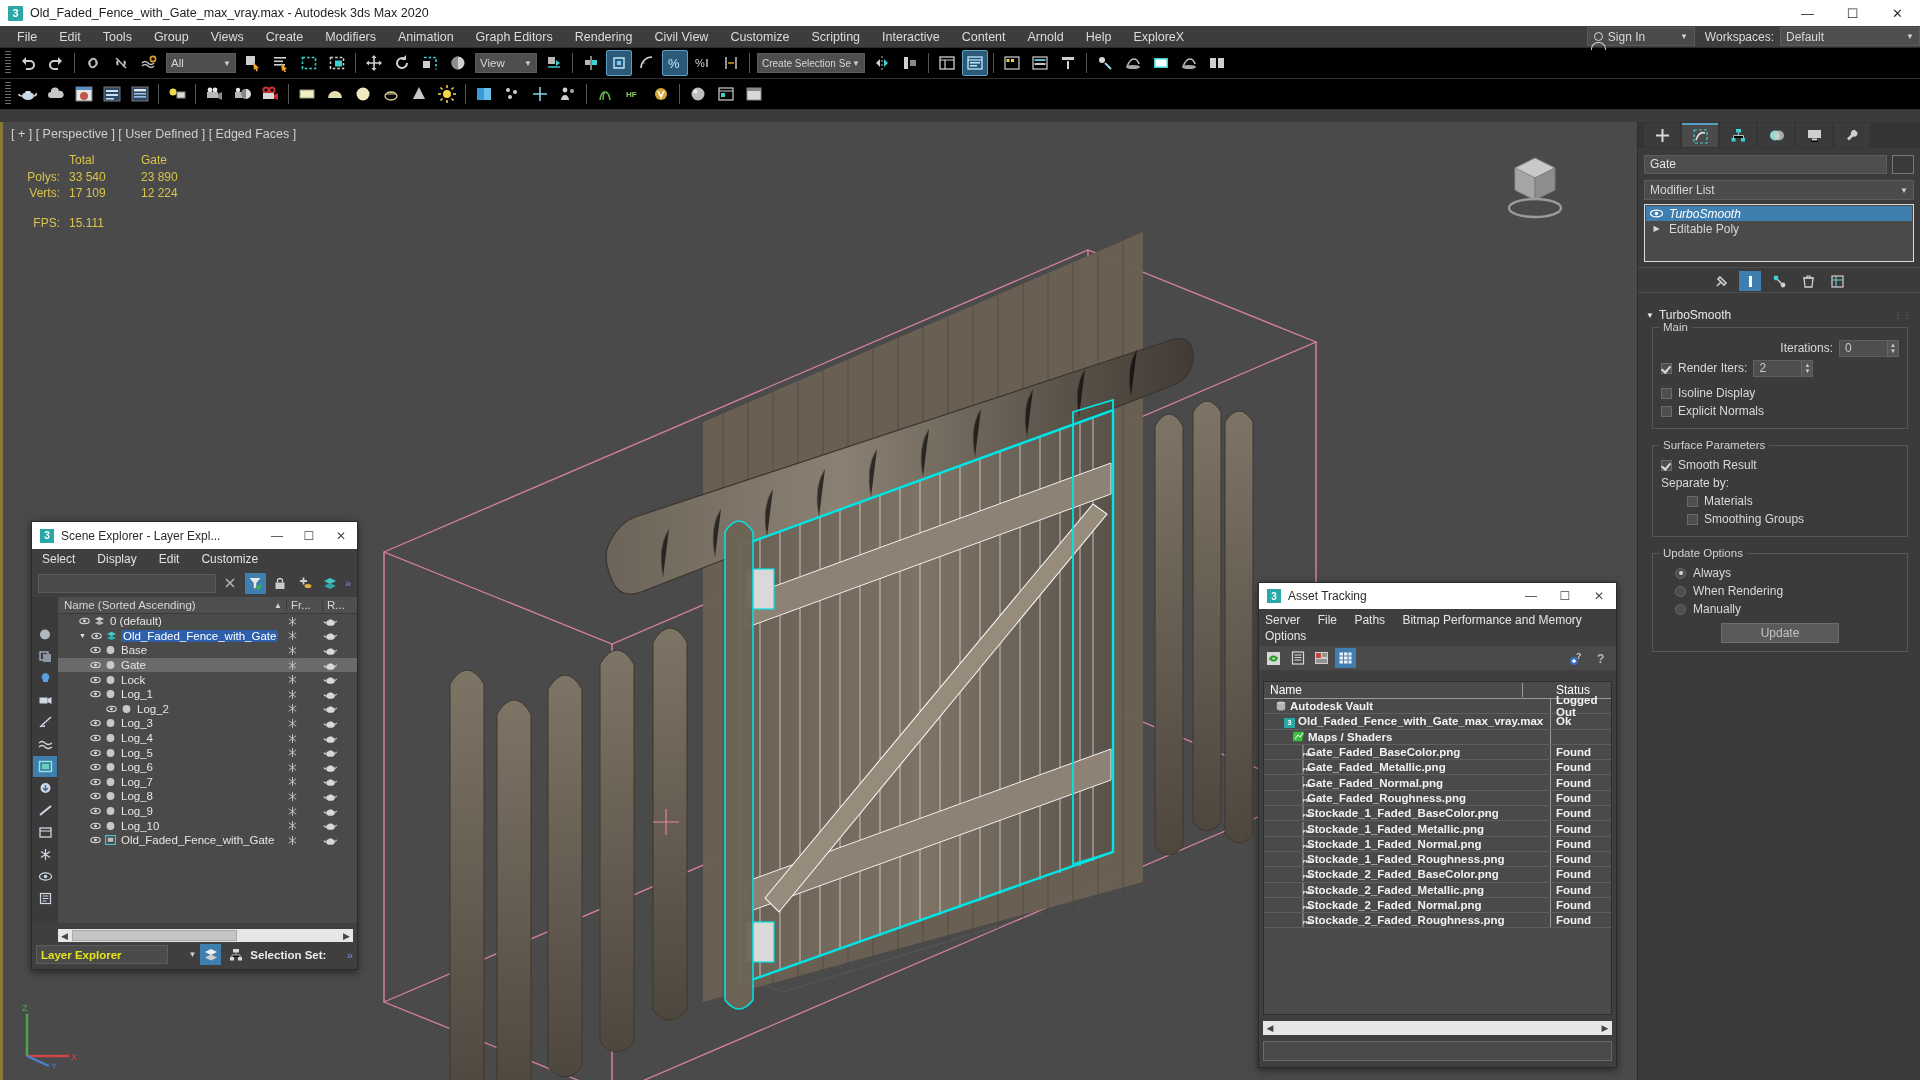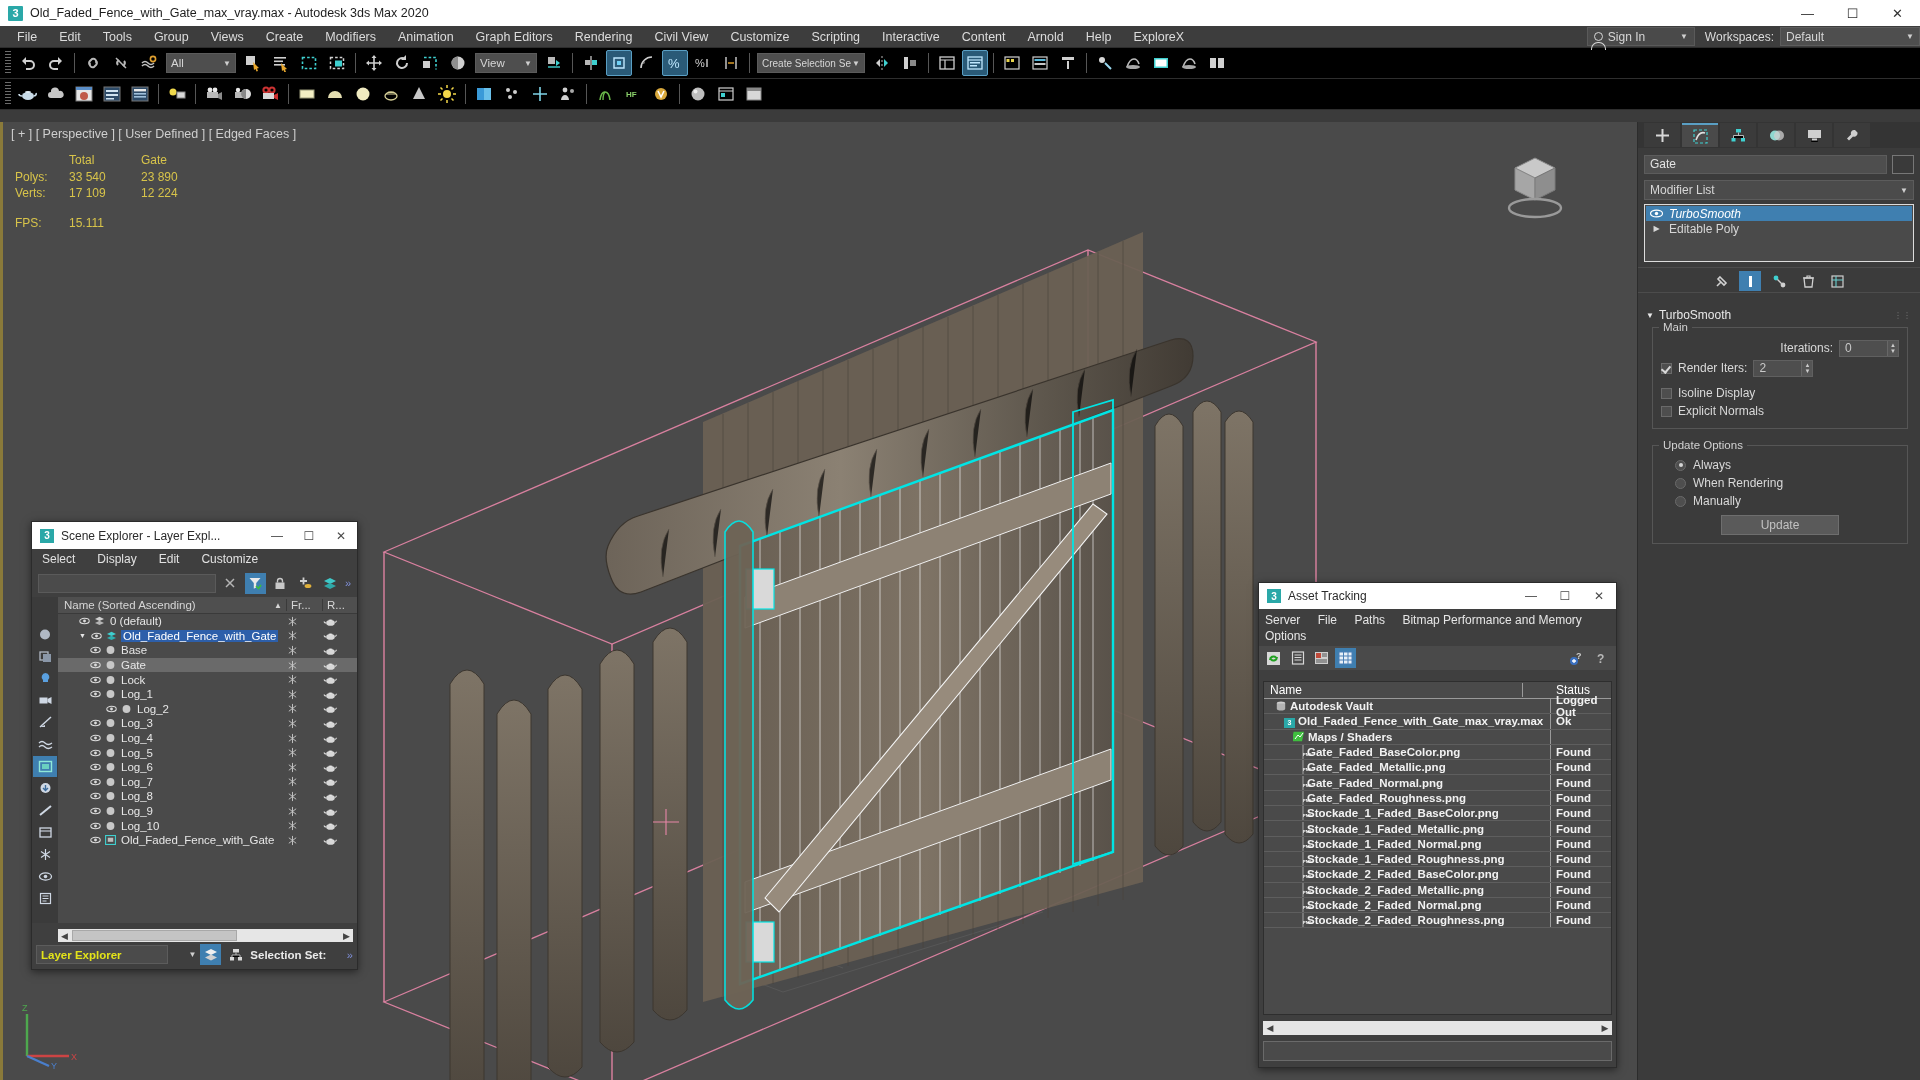--- a/index.html
+++ b/index.html
@@ -78,21 +78,21 @@
   
   .viewport {
     position:absolute; left:0; top:122px; width:1637px; height:958px;
     background:#4a4a4a; overflow:hidden;
     border-left:3px solid #8a7a3a;
   }
   .vp-label { position:absolute; left:8px; top:5px; font-size:12.5px; color:#cfcfcf;}
   .vp-stats { position:absolute; left:12px; top:30px; color:#d8c44a; font-size:12px; line-height:16px;}
   .vp-stats table { border-collapse:collapse; }
   .vp-stats td { padding:0 0 0 0; color:#d8c44a; font-size:12px;}
-  .vp-stats td.k { width:54px; padding-right:9px;}
+  .vp-stats td.k { width:54px; text-align:right; padding-right:9px;}
   .vp-stats td.c1 { width:72px;}
   .vp-stats .hdr td { padding-bottom:1px;}
 
   
   .tripod { position:absolute; left:10px; bottom:10px; width:70px;height:70px;}
 
   
   .viewcube { position:absolute; right:60px; top:24px; width:84px;height:84px;}
 
   
@@ -1856,20 +1856,38 @@
       <div class="crow" style="margin-top:6px;">
         <div class="cbx"></div>
         <span>Isoline Display</span>
       </div>
       <div class="crow">
         <div class="cbx"></div>
         <span>Explicit Normals</span>
       </div>
     </div>
 
+    <div class="group" style="margin-top:16px;">
+      <div class="glabel">Surface Parameters</div>
+      <div class="crow">
+        <div class="cbx on"></div>
+        <span>Smooth Result</span>
+      </div>
+      <div class="crow">
+        <span>Separate by:</span>
+      </div>
+      <div class="crow" style="padding-left:26px;">
+        <div class="cbx"></div>
+        <span>Materials</span>
+      </div>
+      <div class="crow" style="padding-left:26px;">
+        <div class="cbx"></div>
+        <span>Smoothing Groups</span>
+      </div>
+    </div>
 
     <div class="group" style="margin-top:16px;">
       <div class="glabel">Update Options</div>
       <div class="crow" style="padding-left:14px;">
         <div class="rad on"></div>
         <span>Always</span>
       </div>
       <div class="crow" style="padding-left:14px;">
         <div class="rad"></div>
         <span>When Rendering</span>

